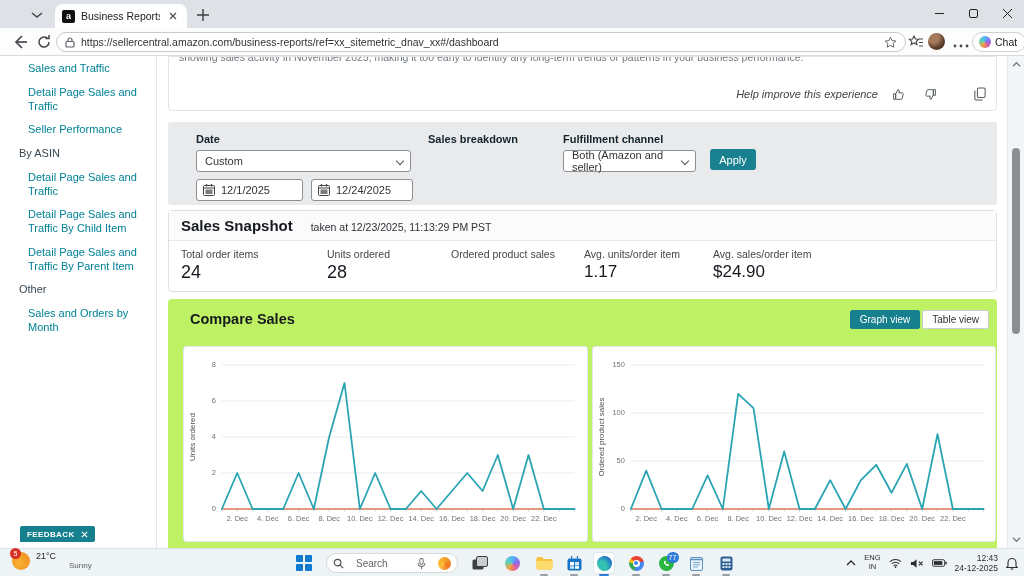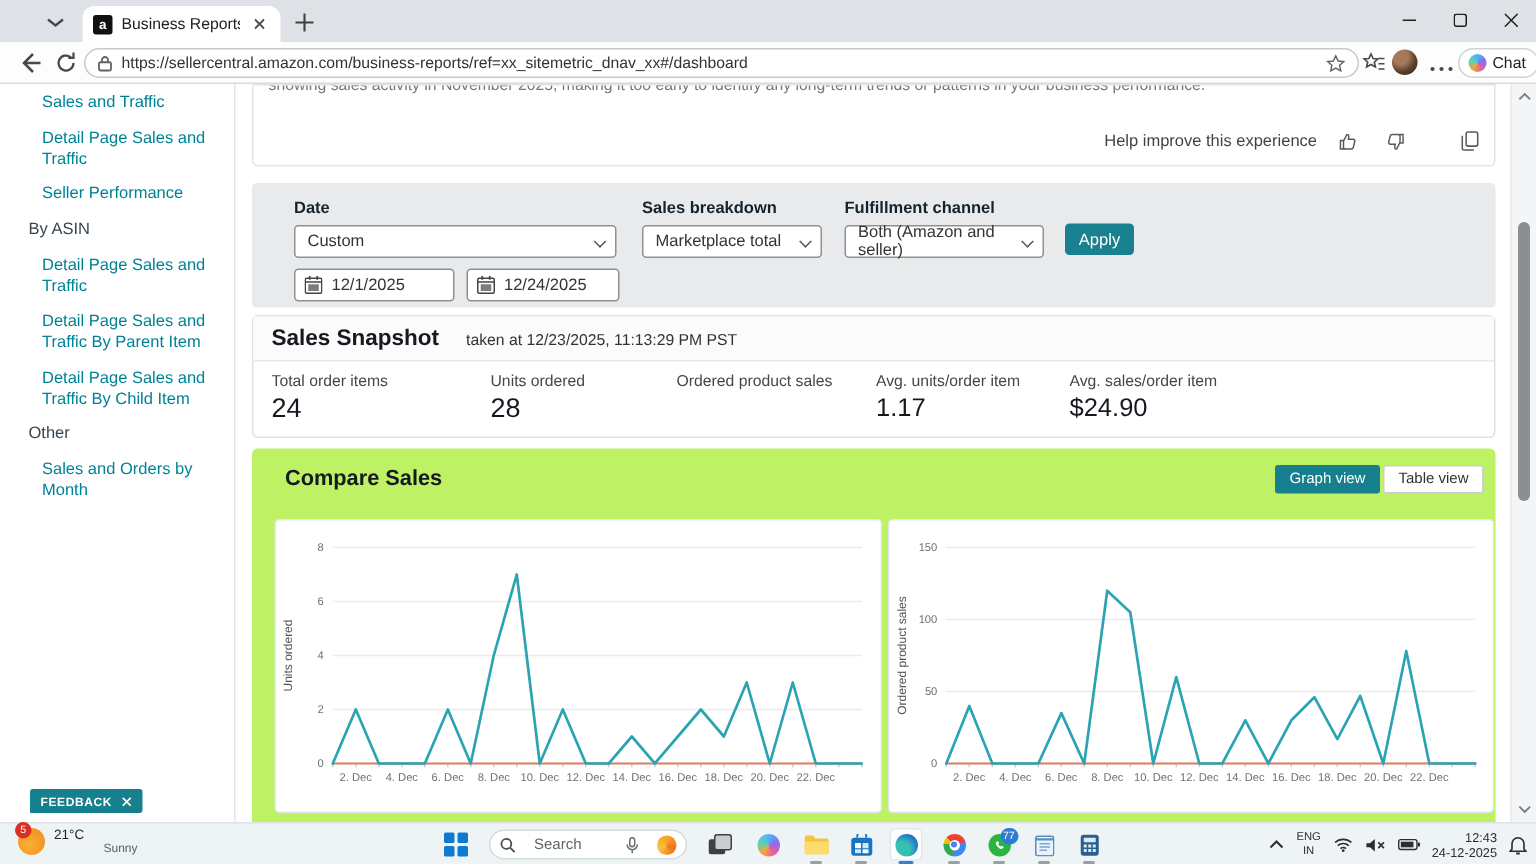--- a/index.html
+++ b/index.html
@@ -28,21 +28,21 @@
   .page { position:absolute; top:56px; left:0; width:1024px; height:492px; background:#fff; overflow:hidden; }
   .sidebar { position:absolute; left:0; top:0; width:157px; height:100%; background:#fff; border-right:1px solid #e4e6e8; padding:6px 8px 0 0; }
   .sb-item { font-size:11px; line-height:1.25; margin-bottom:10px; }
   .sb-link { color:#008296; padding-left:28px; cursor:pointer; }
   .sb-head { color:#374650; padding-left:19px; margin-top:4px; }
   .feedback { position:absolute; left:20px; top:470px; height:16px; background:#17808e; color:#fff; font-size:8px; font-weight:bold; letter-spacing:.4px; display:flex; align-items:center; gap:6px; padding:0 7px; border-radius:2px 2px 2px 0; }
 
   .banner-card { position:absolute; left:168px; top:0; width:829px; height:55px; background:#fff; border:1px solid #e2e5e7; border-radius:0 0 4px 4px; overflow:hidden; }
   .clipped-text { margin-top:-6px; padding:0 10px; font-size:10.5px; color:#73787d; white-space:nowrap; overflow:hidden; }
   .help-row { position:absolute; right:10px; bottom:9px; display:flex; align-items:center; }
-  .help-text { font-size:11px; color:#3f4449; margin-right:14px; }
+  .help-text { font-style:italic; font-size:11px; color:#3f4449; margin-right:14px; }
   .thumb { width:13px; height:13px; color:#555a5f; margin-right:19px; }
   .copyic { width:12px; height:14px; color:#555a5f; margin-left:18px; }
 
   .filterbar { position:absolute; left:168px; top:66px; width:829px; height:83px; background:#e9eaeb; border-radius:3px; }
   .f-label { position:absolute; font-size:11px; font-weight:bold; color:#14232c; }
   .sel { position:absolute; height:22px; background:#fff; border:1px solid #8d9196; border-radius:3px; display:flex; align-items:center; padding:0 18px 0 8px; font-size:11px; color:#333; }
   .chev { position:absolute; right:7px; top:7px; width:6px; height:6px; border-right:1.5px solid #555; border-bottom:1.5px solid #555; transform:rotate(45deg); }
   .datein { position:absolute; height:22px; background:#fff; border:1px solid #8d9196; border-radius:3px; display:flex; align-items:center; gap:6px; padding:0 6px; font-size:11px; color:#333; }
   .applybtn { position:absolute; left:542px; top:27px; width:46px; height:21px; background:#18808e; color:#fff; font-size:11px; border:none; border-radius:3px; }
 
@@ -164,22 +164,22 @@
 </div>
 
 <div class="page">
 
   <div class="sidebar">
     <div class="sb-item sb-link">Sales and Traffic</div>
     <div class="sb-item sb-link">Detail Page Sales and Traffic</div>
     <div class="sb-item sb-link">Seller Performance</div>
     <div class="sb-item sb-head">By ASIN</div>
     <div class="sb-item sb-link">Detail Page Sales and Traffic</div>
+    <div class="sb-item sb-link">Detail Page Sales and Traffic By Child Item</div>
     <div class="sb-item sb-link">Detail Page Sales and Traffic By Parent Item</div>
-    <div class="sb-item sb-link">Detail Page Sales and Traffic By Child Item</div>
     <div class="sb-item sb-head">Other</div>
     <div class="sb-item sb-link">Sales and Orders by Month</div>
   </div>
 
   <div class="banner-card">
     <div class="clipped-text">showing sales activity in November 2025, making it too early to identify any long-term trends or patterns in your business performance.</div>
     <div class="help-row">
       <span class="help-text">Help improve this experience</span>
       <svg class="thumb" viewBox="0 0 16 16">
           <path d="M2 7h2.5v7H2zM4.5 13.2V7.5L7.3 2c.9 0 1.6.7 1.6 1.6L8.4 6h4.1c.9 0 1.5.8 1.3 1.6l-1.2 4.9c-.2.9-.8 1.5-1.7 1.5H6.2c-.6 0-1.2-.3-1.7-.8z" fill="none" stroke="currentColor" stroke-width="1.2"></path>
@@ -212,24 +212,20 @@
     <div class="datein" style="left:143px; top:57px; width:102px">
       <svg width="12" height="12" viewBox="0 0 12 12">
           <rect x="0.5" y="1.5" width="11" height="10" rx="1" fill="none" stroke="#444" stroke-width="1"></rect>
           <path d="M0.5 4h11" stroke="#444" stroke-width="1"></path>
           <path d="M3.5 0v2.5M8.5 0v2.5" stroke="#444" stroke-width="1.2"></path>
           <rect x="2.5" y="5.5" width="7" height="4.5" fill="#444" opacity="0.7"></rect>
         </svg>
       <span>12/24/2025</span>
     </div>
     <span class="f-label" style="left:260px; top:11px">Sales breakdown</span>
-    <div class="sel" style="left:260px; top:28px; width:120px">
-      <span>Marketplace total</span>
-        <span class="chev"></span>
-    </div>
     <span class="f-label" style="left:395px; top:11px">Fulfillment channel</span>
     <div class="sel" style="left:395px; top:28px; width:133px">
       <span>Both (Amazon and seller)</span>
         <span class="chev"></span>
     </div>
     <button class="applybtn">Apply</button>
   </div>
 
   <div class="snapcard">
     <div class="snap-head">

